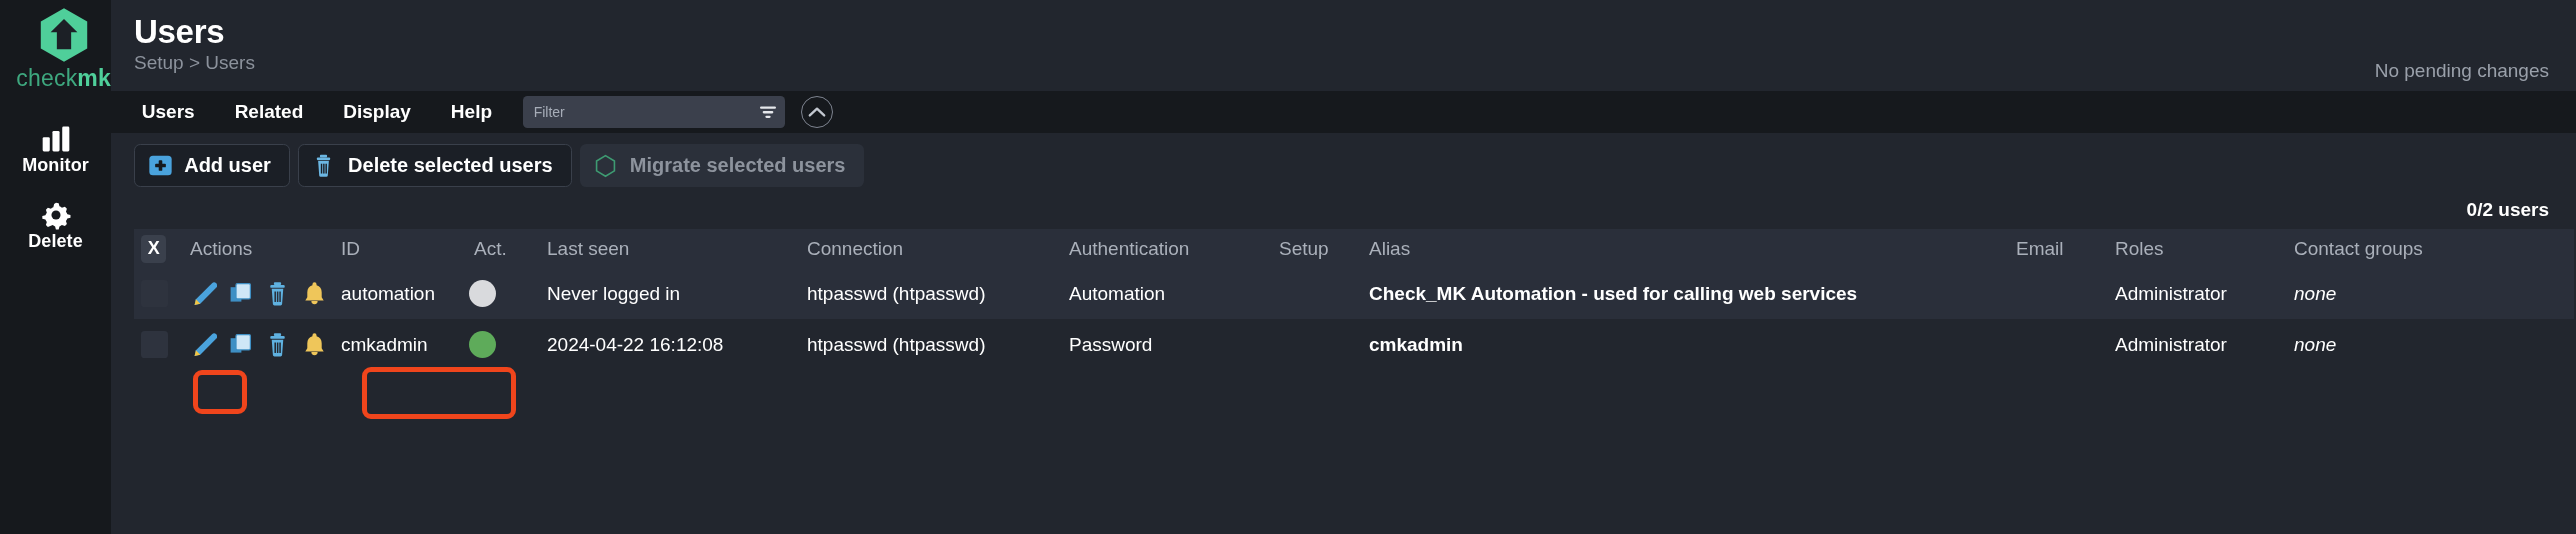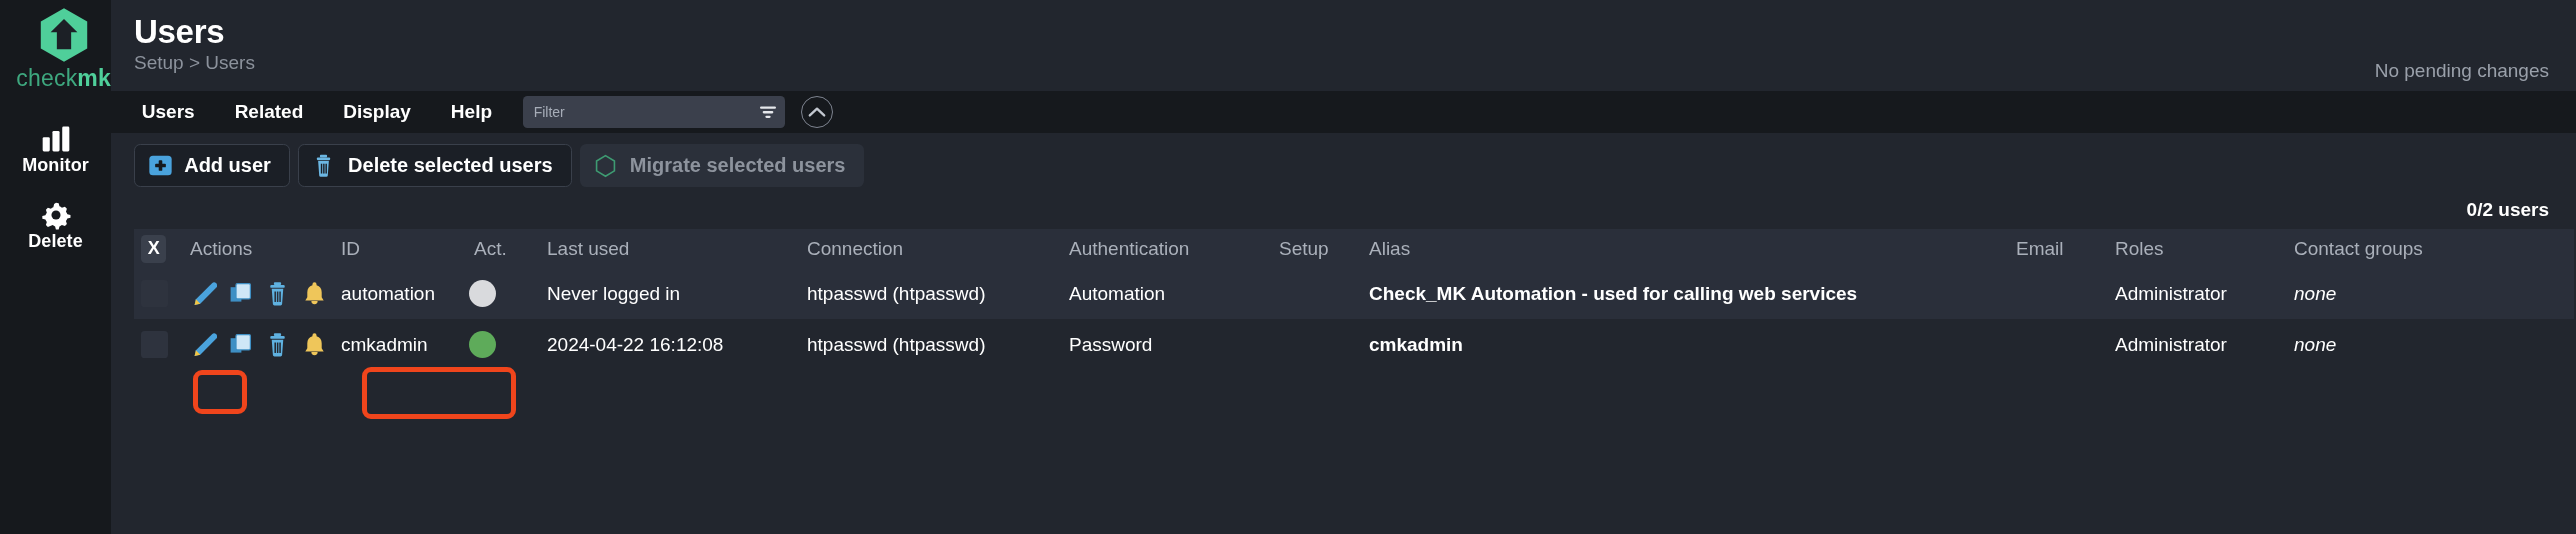--- a/index.html
+++ b/index.html
@@ -253,21 +253,21 @@
             <th class="c-act">
                 <span class="th-pad">Actions</span>
               </th>
             <th class="c-id">
                 <span class="th-pad">ID</span>
               </th>
             <th class="c-actv">
                 <span class="th-pad">Act.</span>
               </th>
             <th class="c-seen">
-                <span class="th-pad">Last used</span>
+                <span class="th-pad">Last seen</span>
               </th>
             <th class="c-conn">
                 <span class="th-pad">Connection</span>
               </th>
             <th class="c-auth">
                 <span class="th-pad">Authentication</span>
               </th>
             <th class="c-state">
                 <span class="th-pad">Setup</span>
               </th>

